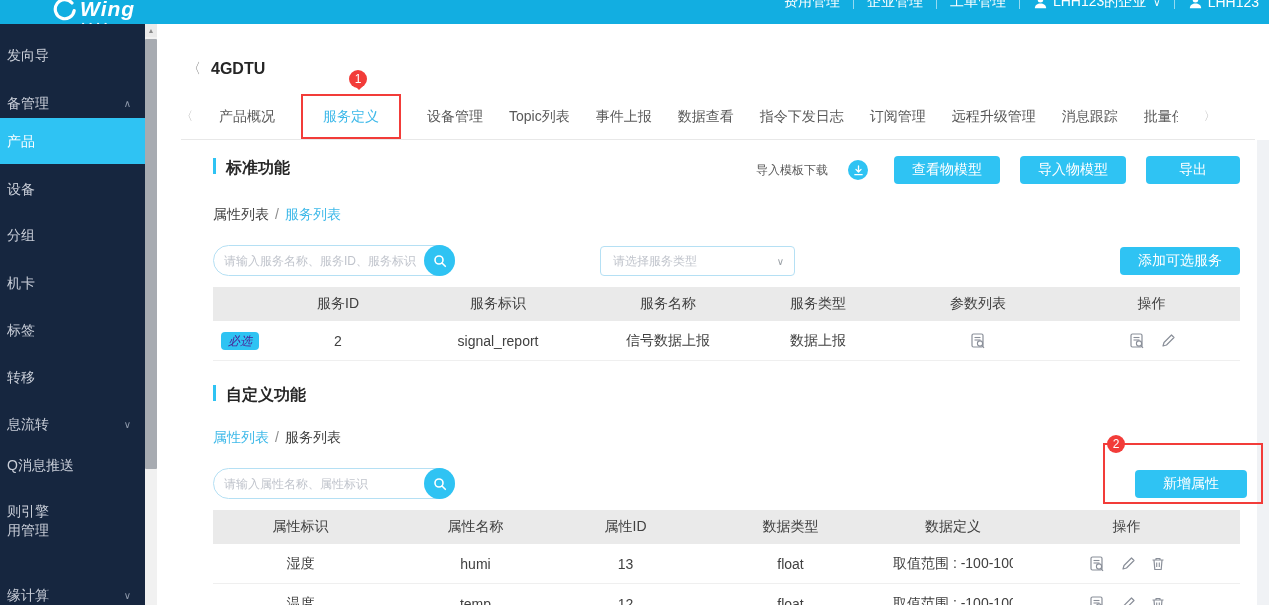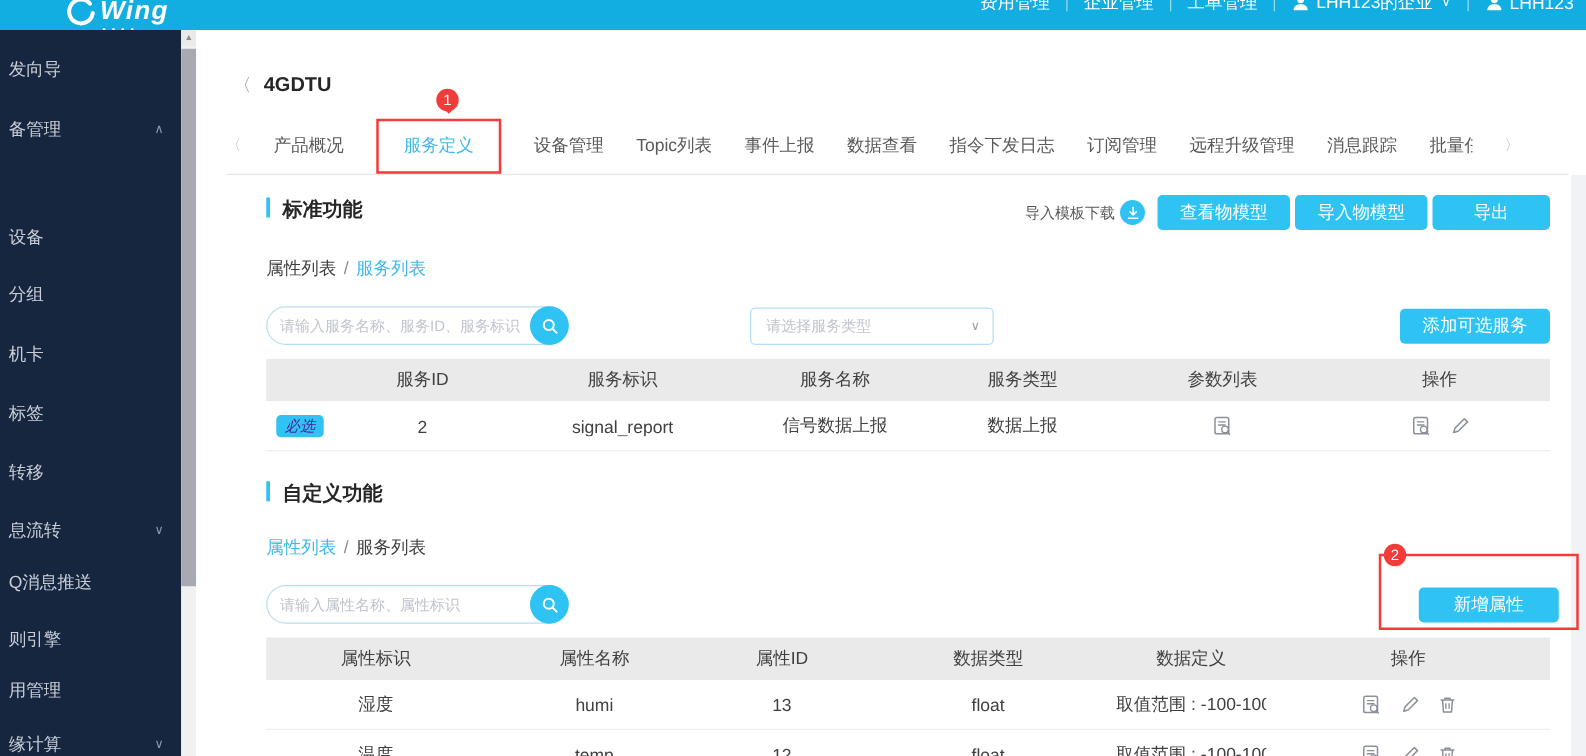--- a/index.html
+++ b/index.html
@@ -60,21 +60,21 @@
 
   .subtabs{position:absolute;left:56px;font-size:14px;display:flex;gap:6px;}
   .subtab{cursor:pointer;}
   .subtab.on{color:var(--cyan-text);}
   .subtab.off{color:#404040;}
   .subtabs .sep{color:#8c8c8c;}
 
   
   .btn{background:var(--accent);color:#fff;border:none;border-radius:4px;height:28px;padding:0 18px;font-size:14px;display:flex;align-items:center;justify-content:center;cursor:pointer;white-space:nowrap;}
   .btn.wide{padding:0 33px;text-align:center;}
-  .btn-row{position:absolute;right:29px;top:132px;display:flex;align-items:center;gap:4px;}
+  .btn-row{position:absolute;right:29px;top:132px;display:flex;align-items:center;gap:20px;}
   .tpl-label{font-size:12px;color:#595959;}
   .dl-circle{width:20px;height:20px;border-radius:50%;background:var(--accent);display:flex;align-items:center;justify-content:center;margin-right:6px;cursor:pointer;}
 
   
   .search-pill{position:absolute;left:56px;width:242px;height:31px;border:1px solid #b5e0f4;border-radius:16px;display:flex;align-items:center;background:#fff;}
   .search-pill input{flex:1;border:none;outline:none;background:transparent;font-size:12px;color:#a21caf;padding:0 6px 0 10px;min-width:0;}
   .search-pill input::placeholder{color:#c0c4cc;}
   .search-circle{width:31px;height:31px;border-radius:50%;background:var(--accent);margin:-1px;display:flex;align-items:center;justify-content:center;cursor:pointer;flex:0 0 auto;}
   .select{position:absolute;left:443px;width:195px;height:30px;border:1px solid #b5e0f4;border-radius:4px;display:flex;align-items:center;justify-content:space-between;padding:0 10px 0 12px;font-size:12px;color:#c0c4cc;background:#fff;cursor:pointer;}
   .select .chev{color:#9aa0a6;font-size:10px;}
@@ -132,29 +132,30 @@
             <path d="M2 14c0-3.3 2.7-5 6-5s6 1.7 6 5z" fill="#fff"></path>
           </svg>
         <span>LHH123</span>
       </span>
     </div>
   </div>
 
   <div class="sidebar">
     <div class="side-item" style="top:21px"><span>发向导</span></div>
     <div class="side-item" style="top:69px"><span>备管理</span><span class="chev">∧</span></div>
+    <div class="side-item active" style="top:94px"><span>产品</span></div>
     <div class="side-item" style="top:155px"><span>设备</span></div>
     <div class="side-item" style="top:201px"><span>分组</span></div>
     <div class="side-item" style="top:249px"><span>机卡</span></div>
     <div class="side-item" style="top:296px"><span>标签</span></div>
     <div class="side-item" style="top:343px"><span>转移</span></div>
     <div class="side-item" style="top:390px"><span>息流转</span><span class="chev">∨</span></div>
     <div class="side-item" style="top:431px"><span>Q消息推送</span></div>
     <div class="side-item" style="top:477px"><span>则引擎</span></div>
-    <div class="side-item" style="top:518px"><span>用管理</span></div>
+    <div class="side-item" style="top:496px"><span>用管理</span></div>
     <div class="side-item" style="top:561px"><span>缘计算</span><span class="chev">∨</span></div>
   </div>
   <div class="side-scroll">
     <div class="arrow">▲</div>
     <div class="thumb"></div>
   </div>
 
   <div class="content">
     <div class="gutter"></div>
 

